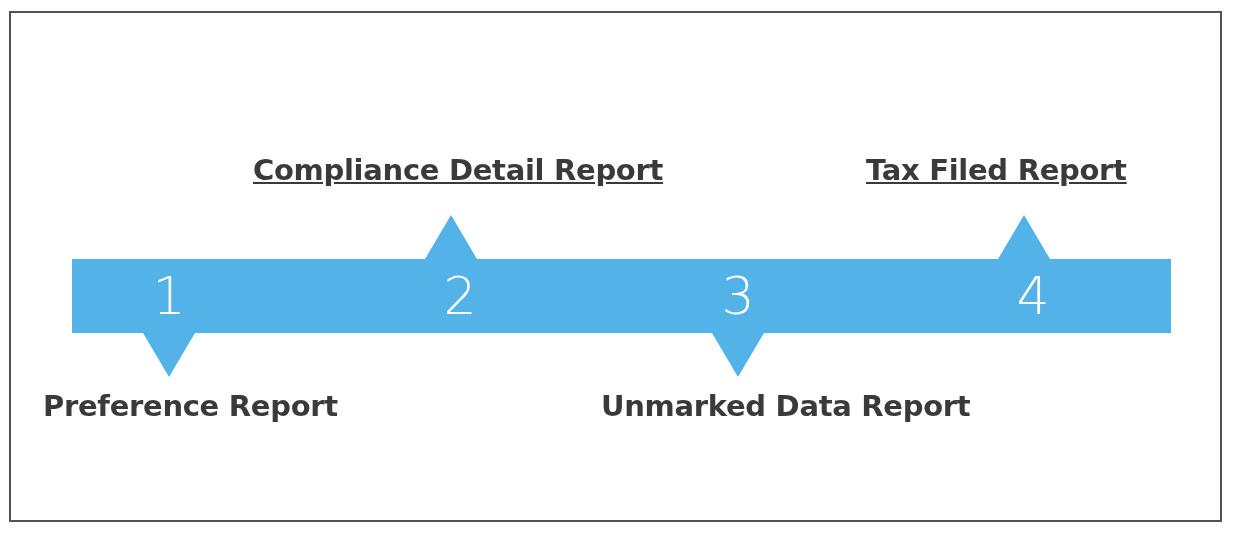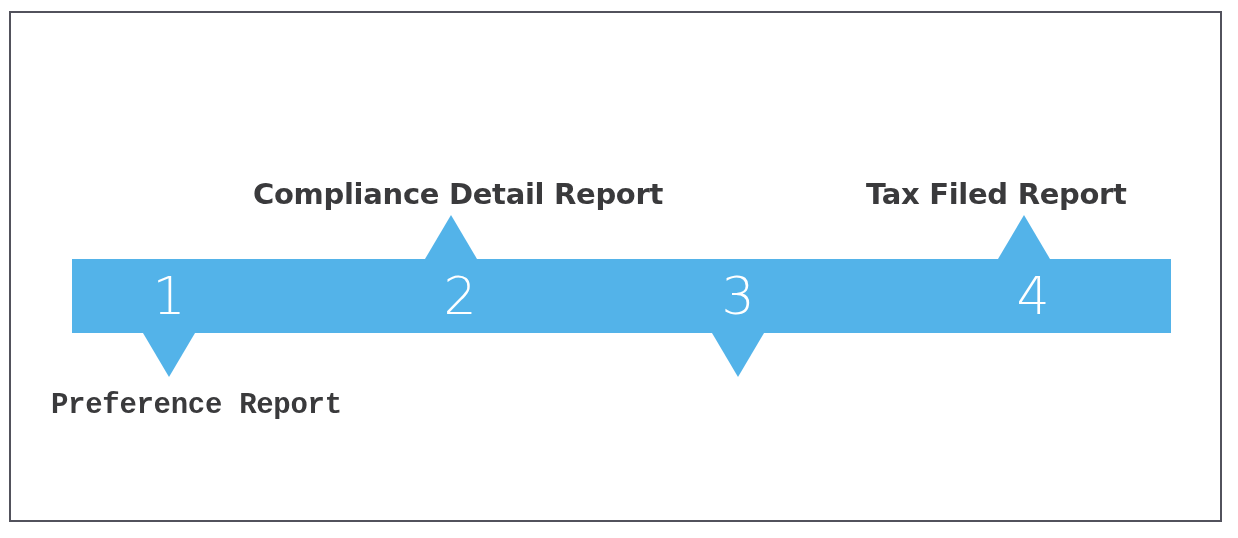--- a/index.html
+++ b/index.html
@@ -73,41 +73,42 @@
   .step-label {
     position: absolute;
     color: #3a3a3c;
     font-family: "DejaVu Sans", sans-serif;
     font-weight: bold;
     font-size: 29px;
     white-space: nowrap;
     letter-spacing: -0.3px;
     user-select: none;
   }
-  .step-label.above { top: 164px; }
+  .step-label.above { top: 140px; text-decoration: underline; }
   .step-label.below { top: 376px; }
 </style>
 </head>
 <body>
 
 <div id="canvas">
 
   <div id="frame">
 
     <div id="bar"></div>
 
     <div class="pointer down" style="left:132px;"></div>
     <div class="step-number" style="left:98px;">1</div>
-    <div class="step-label below" style="left:40px;font-family:Liberation Mono, monospace;">Preference Report</div>
+    <div class="step-label below" style="left:32px;">Preference Report</div>
 
     <div class="pointer up" style="left:414px;"></div>
     <div class="step-number" style="left:389px;">2</div>
     <div class="step-label above" style="left:242px;">Compliance Detail Report</div>
 
     <div class="pointer down" style="left:701px;"></div>
     <div class="step-number" style="left:667px;">3</div>
+    <div class="step-label below" style="left:590px;">Unmarked Data Report</div>
 
     <div class="pointer up" style="left:987px;"></div>
     <div class="step-number" style="left:962px;">4</div>
     <div class="step-label above" style="left:855px;text-align:right;">Tax Filed Report</div>
 
   </div>
 </div>
 
 </body></html>

